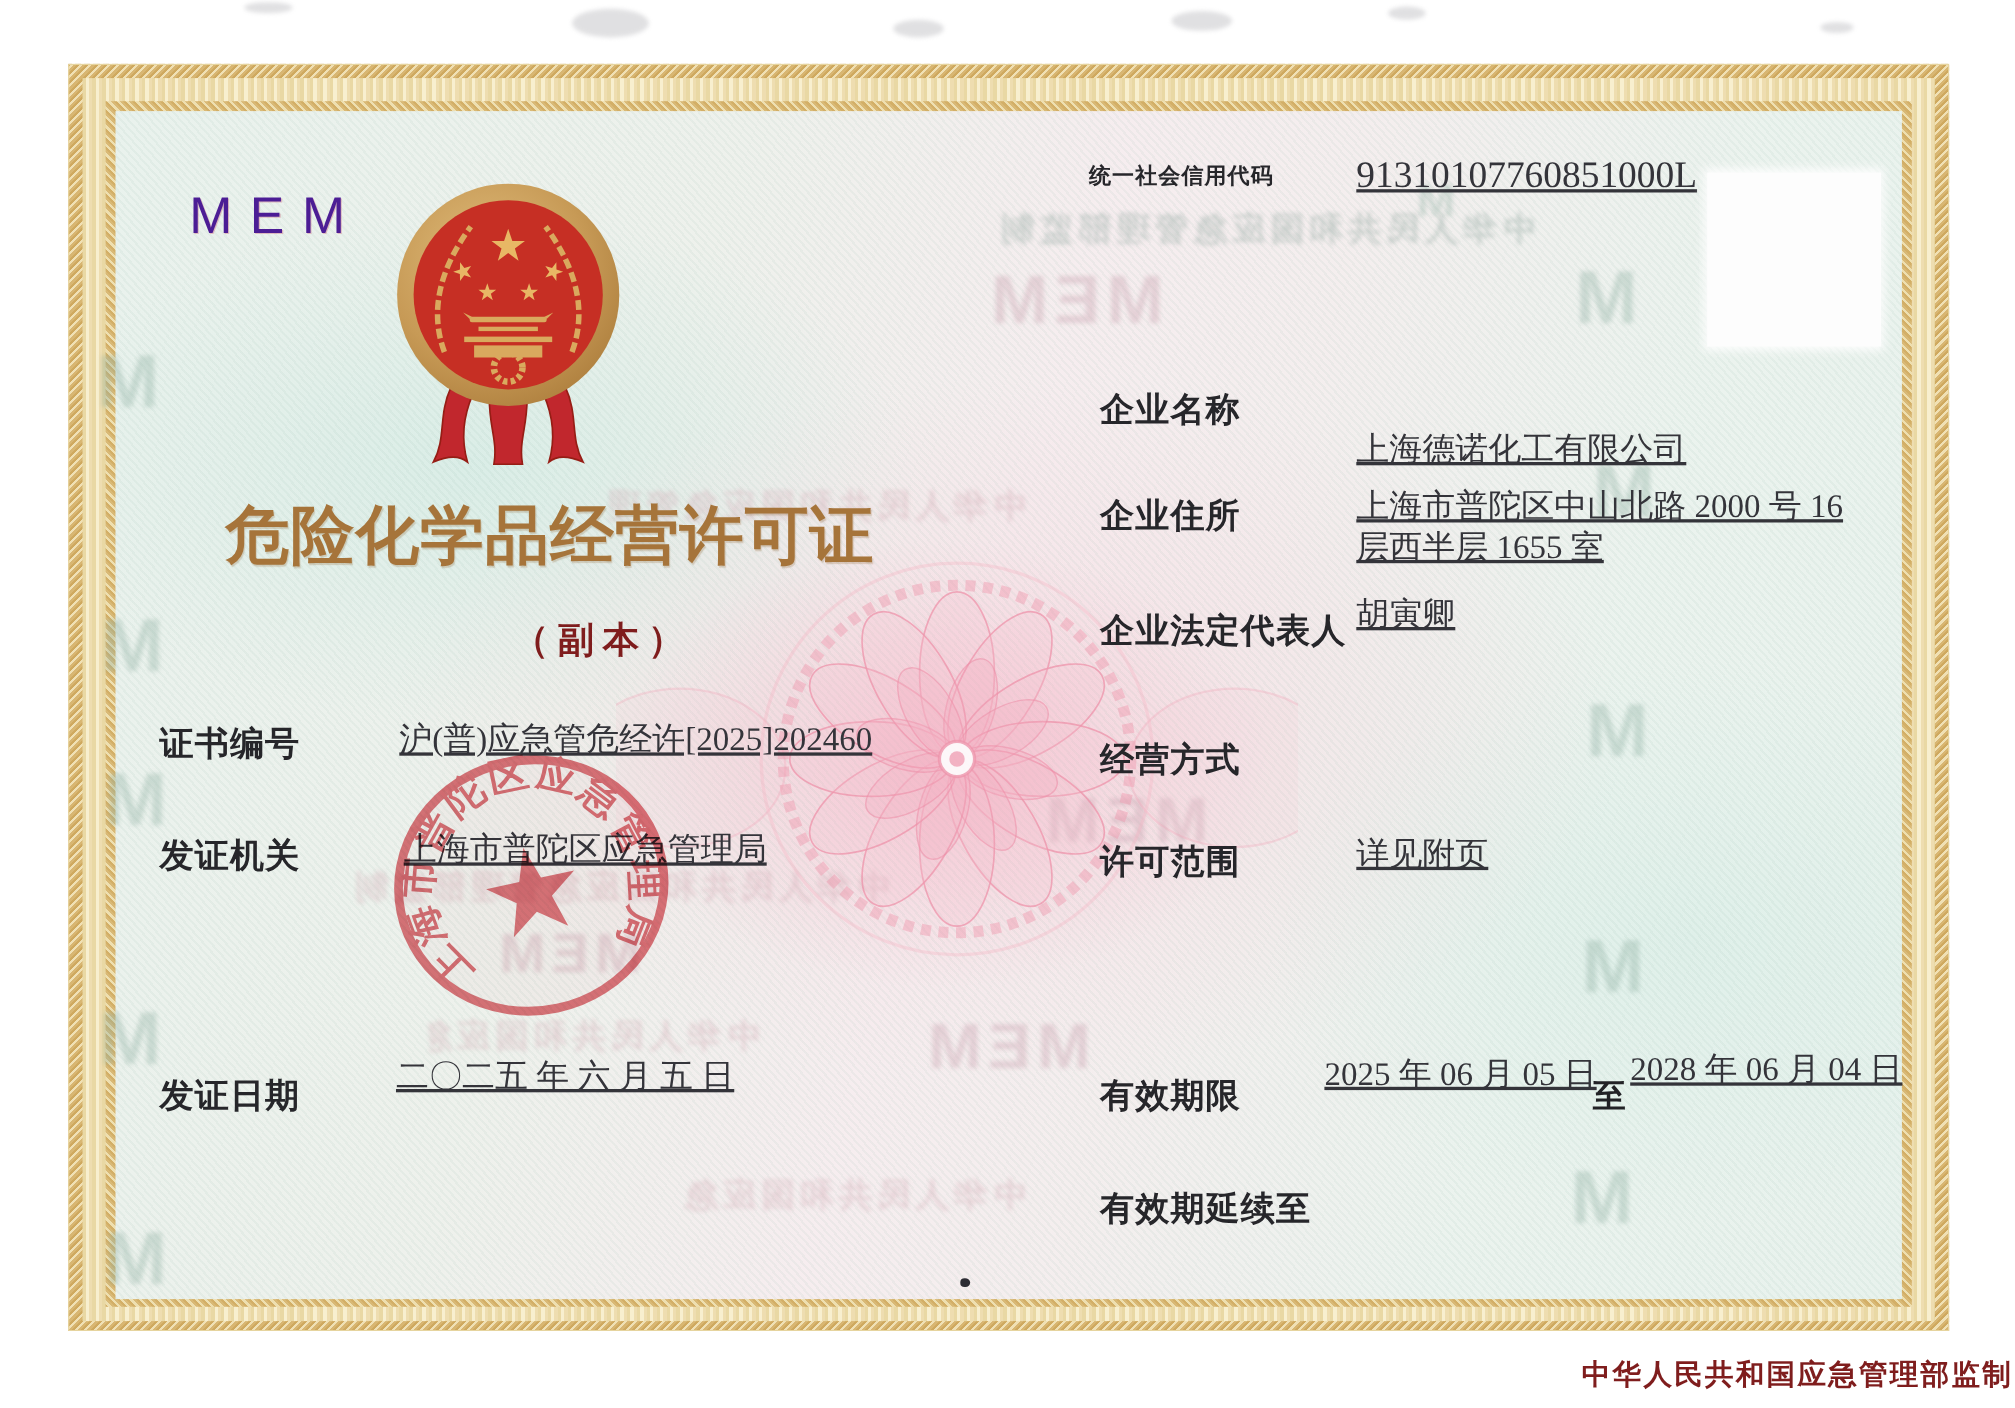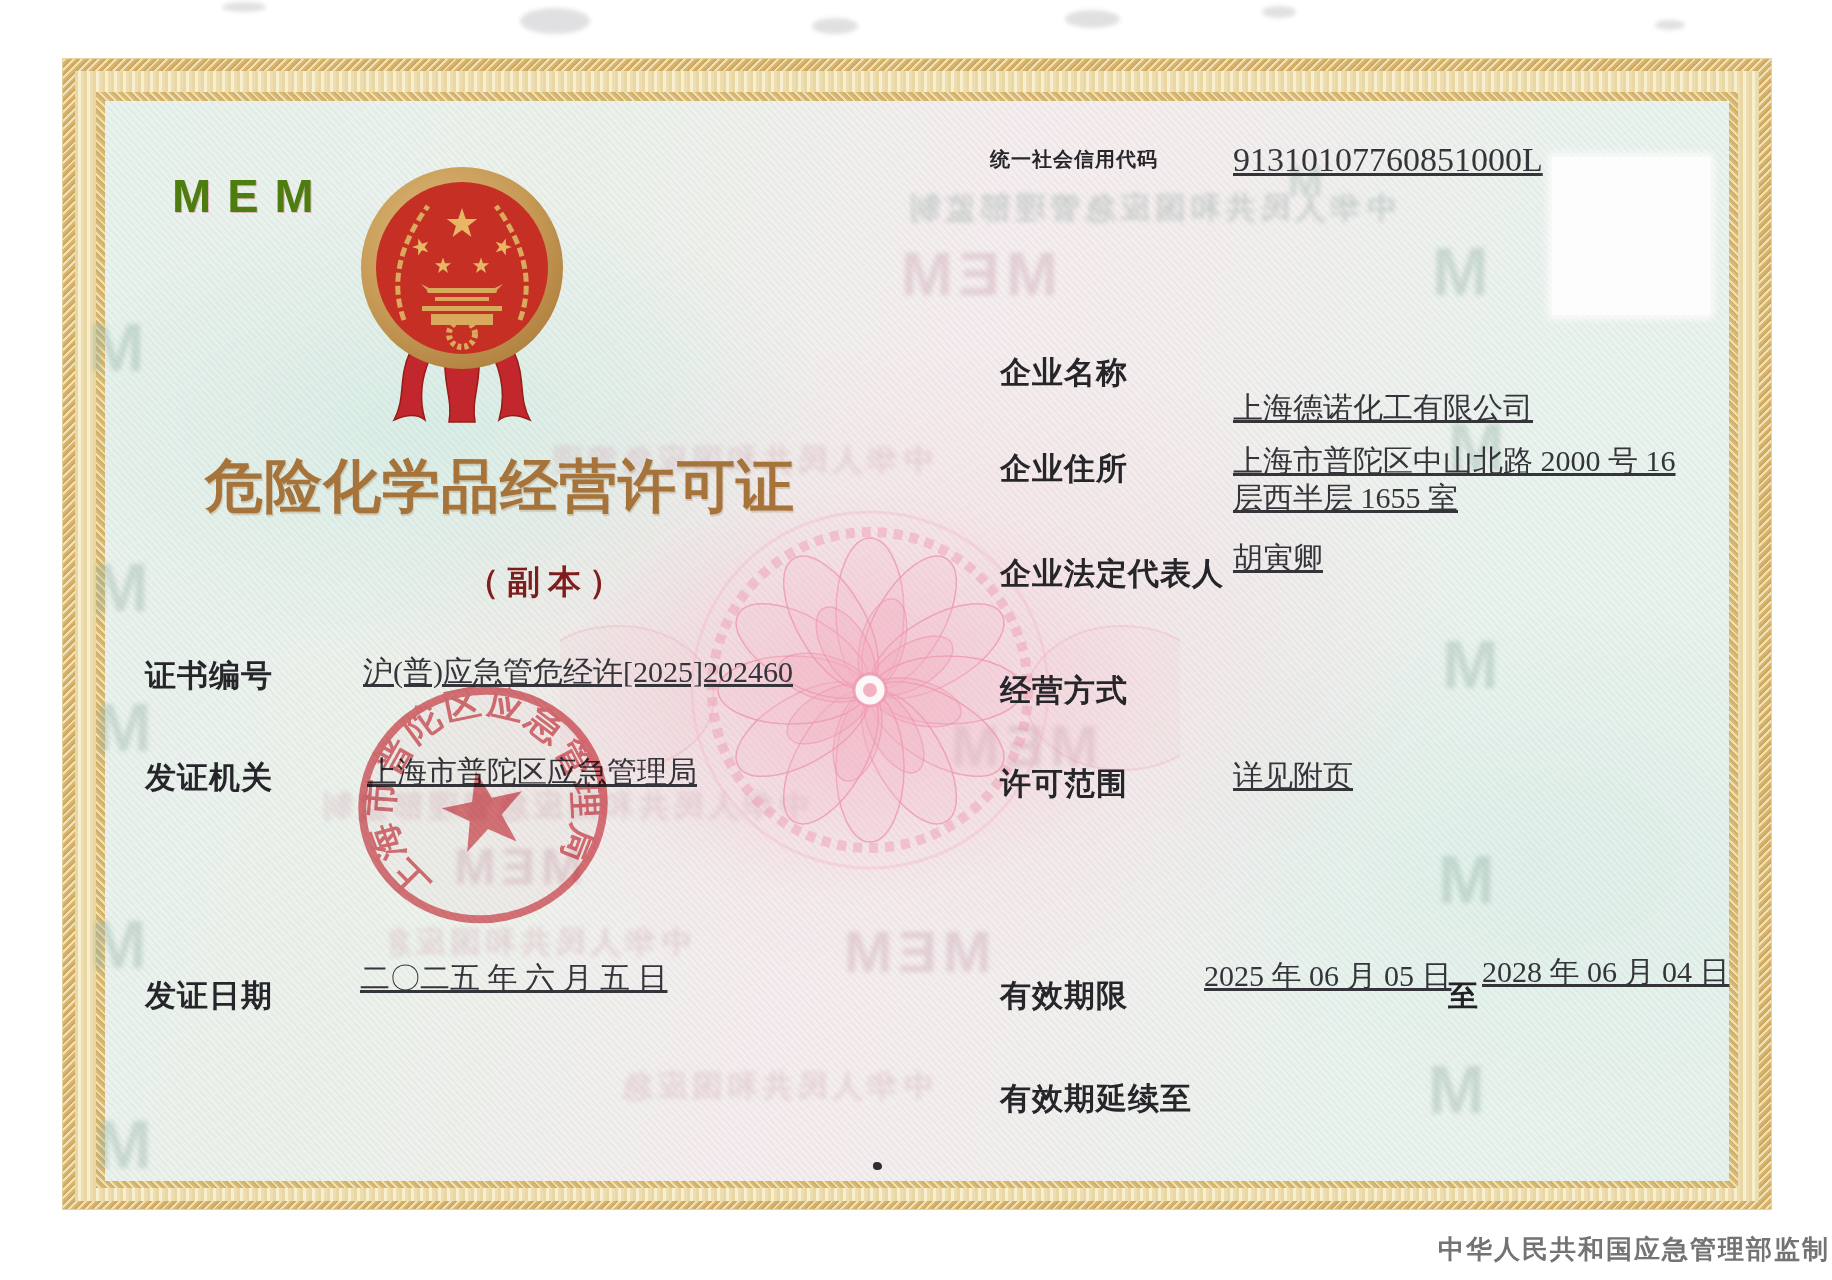--- a/index.html
+++ b/index.html
@@ -20,30 +20,30 @@
      background:
        radial-gradient(ellipse 430px 290px at 46% 55%, rgba(244,176,196,.42), rgba(244,176,196,0) 70%),
        radial-gradient(ellipse 760px 430px at 50% 52%, rgba(247,205,216,.38), rgba(247,205,216,0) 74%),
        radial-gradient(ellipse 520px 300px at 20% 30%, rgba(212,236,229,.75), rgba(212,236,229,0) 78%),
        radial-gradient(ellipse 480px 320px at 88% 70%, rgba(216,238,231,.6), rgba(216,238,231,0) 80%),
        linear-gradient(106deg,#e9f2ed 0%,#eef1ec 30%,#f6edef 48%,#f4eeee 60%,#ebf3ee 78%,#e8f2ed 100%);}
   .paper::before{content:"";position:absolute;inset:0;pointer-events:none;
      background:repeating-linear-gradient(48deg, rgba(137,178,162,.09) 0 2px, rgba(255,255,255,0) 2px 5px);}
   
   .abs{position:absolute;}
-  .logo{font-weight:bold;font-size:47px;letter-spacing:16px;color:#4d7c0f;
+  .logo{font-weight:normal;font-size:47px;letter-spacing:16px;color:#4c1d95;
         text-shadow:1px 1px 0 rgba(200,86,110,.35);}
   .cert-title{font-family:"Liberation Serif","DejaVu Serif",serif;font-weight:bold;font-size:58px;
         letter-spacing:1px;color:#a6743a;text-shadow:1px 2px 1px rgba(140,95,45,.25);white-space:nowrap;}
   .subtitle{font-weight:bold;font-size:33px;letter-spacing:8px;color:#7f1d1d;white-space:nowrap;}
   .flabel{font-weight:bold;font-size:31px;color:#26262a;white-space:nowrap;letter-spacing:1px;}
   .fvalue{font-family:"Liberation Serif","DejaVu Serif",serif;font-size:30px;color:#34343a;white-space:nowrap;text-decoration:underline;}
   .fvalue.wrap{white-space:normal;line-height:37px;}
   .zhi{font-weight:bold;font-size:30px;color:#222226;}
-  .footer-line{font-weight:bold;font-size:26px;color:#737373;letter-spacing:2px;white-space:nowrap;}
+  .footer-line{font-weight:bold;font-size:26px;color:#7f1d1d;letter-spacing:2px;white-space:nowrap;}
   
   .ghost{position:absolute;pointer-events:none;filter:blur(2px);font-weight:bold;}
   .ghost.mir{transform:scaleX(-1);}
   .ghost-m{color:rgba(148,178,166,.38);font-size:68px;}
   .ghost-word{color:rgba(205,170,182,.42);font-size:62px;letter-spacing:6px;}
   .ghost-line{color:rgba(209,170,181,.4);font-size:30px;letter-spacing:5px;white-space:nowrap;}
   .ghost-line.teal{color:rgba(150,170,165,.45);}
   .redact{position:absolute;background:#fdfdfd;box-shadow:0 0 8px 4px rgba(253,253,253,.9);}
 </style>
 </head>

